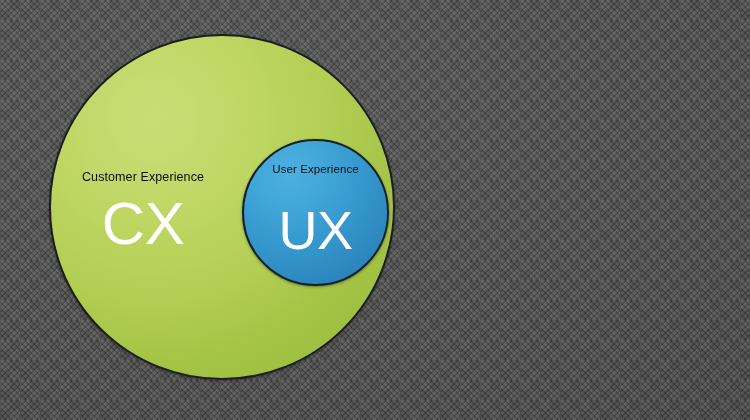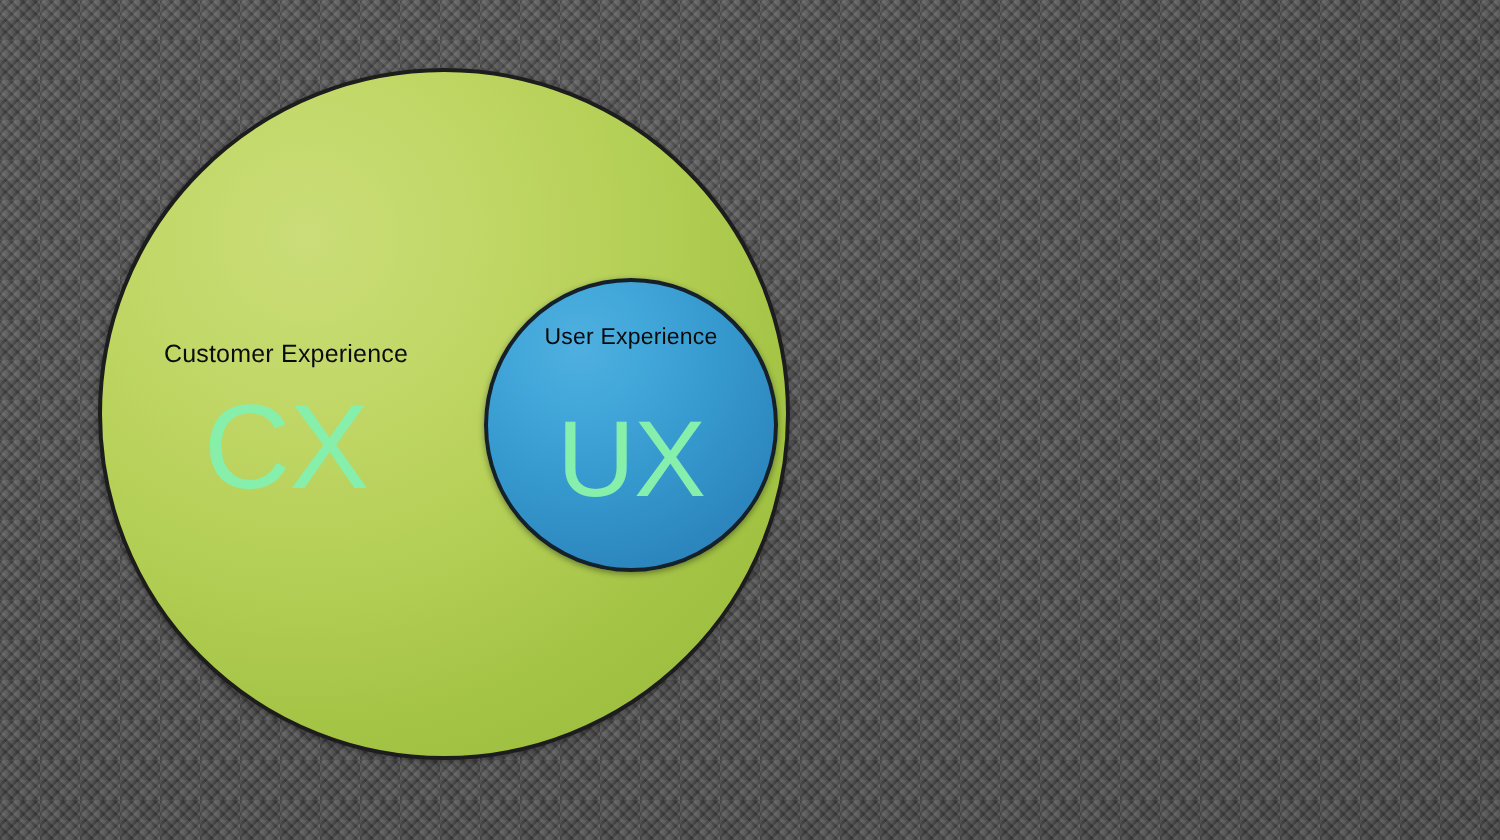--- a/index.html
+++ b/index.html
@@ -107,21 +107,21 @@
     font-weight: 400;
     letter-spacing: 0.1px;
     color: #0b0b0b;
   }
   #ux-label-group .caption { font-size: 11.5px; }
 
   .acronym {
     display: block;
     font-weight: 400;
     line-height: 1;
-    color: #86efac;
+    color: #ffffff;
     letter-spacing: -0.5px;
   }
   #cx-acronym { font-size: 60px; margin-top: 9px; }
   #ux-acronym { font-size: 54px; margin-top: 26px; }
 </style>
 </head>
 <body>
 
 <div id="stage">
 

